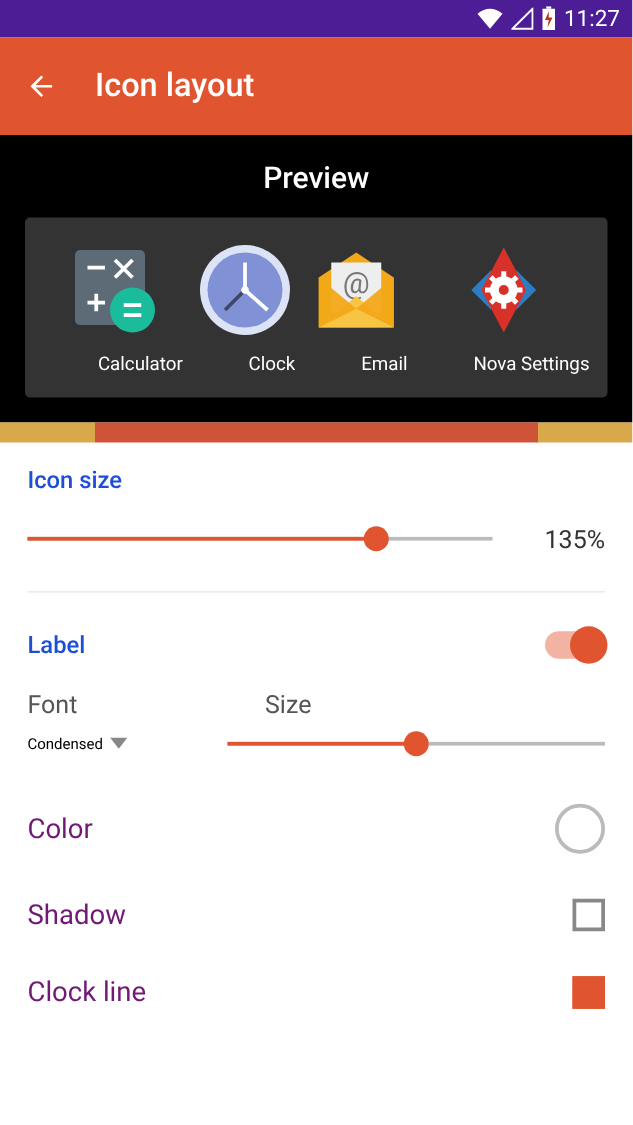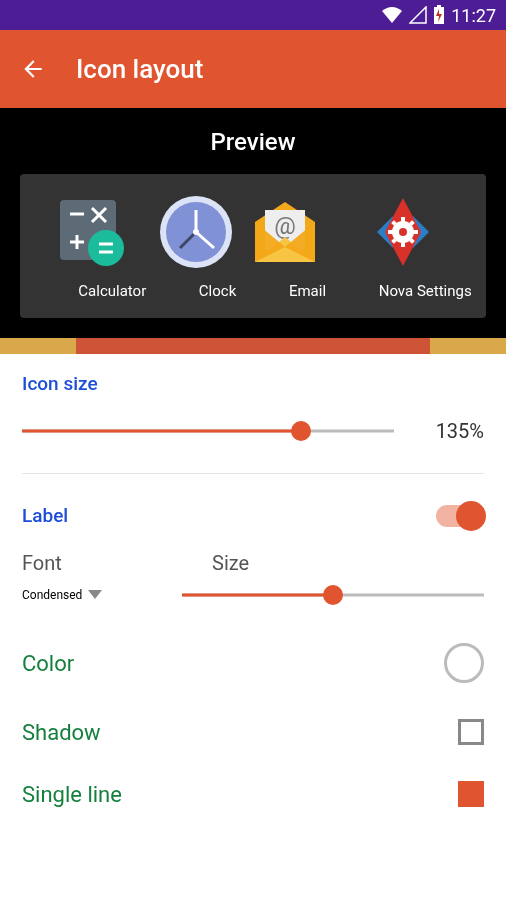--- a/index.html
+++ b/index.html
@@ -182,21 +182,21 @@
   position: relative;
 }
 .setting-row {
   display: flex;
   align-items: center;
   justify-content: space-between;
   padding: 18px 0;
 }
 .setting-label {
   font-size: 22px;
-  color: #15803d;
+  color: #701a75;
 }
 .color-circle {
   width: 40px;
   height: 40px;
   border-radius: 50%;
   border: 3px solid #bbb;
   background: #fff;
 }
 .checkbox {
   width: 26px;
@@ -353,16 +353,16 @@
     <span class="setting-label">Color</span>
     <div class="color-circle"></div>
   </div>
 
   <div class="setting-row">
     <span class="setting-label">Shadow</span>
     <div class="checkbox"></div>
   </div>
 
   <div class="setting-row">
-    <span class="setting-label">Single line</span>
+    <span class="setting-label">Clock line</span>
     <div class="checkbox checked"></div>
   </div>
 </div>
 
 </body></html>

